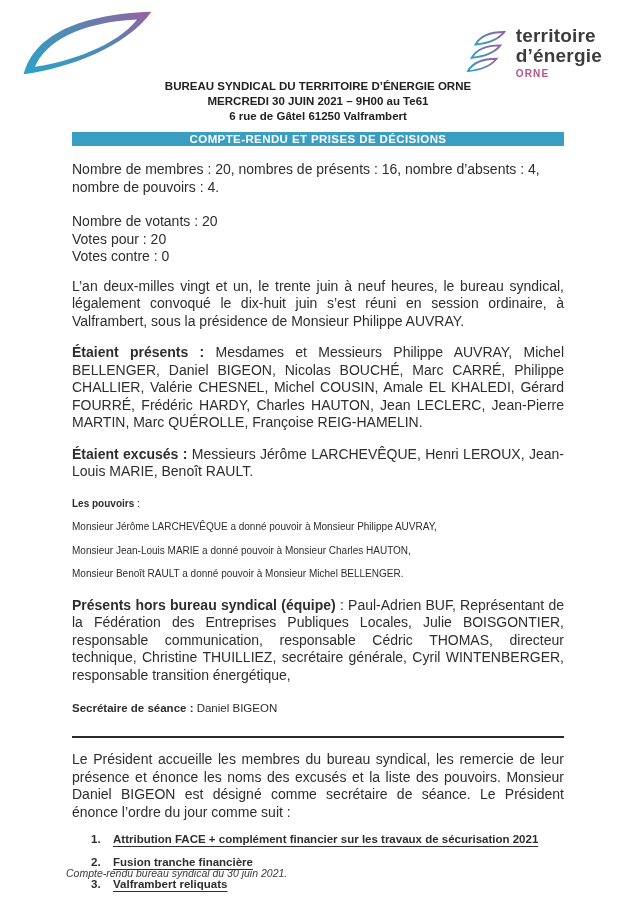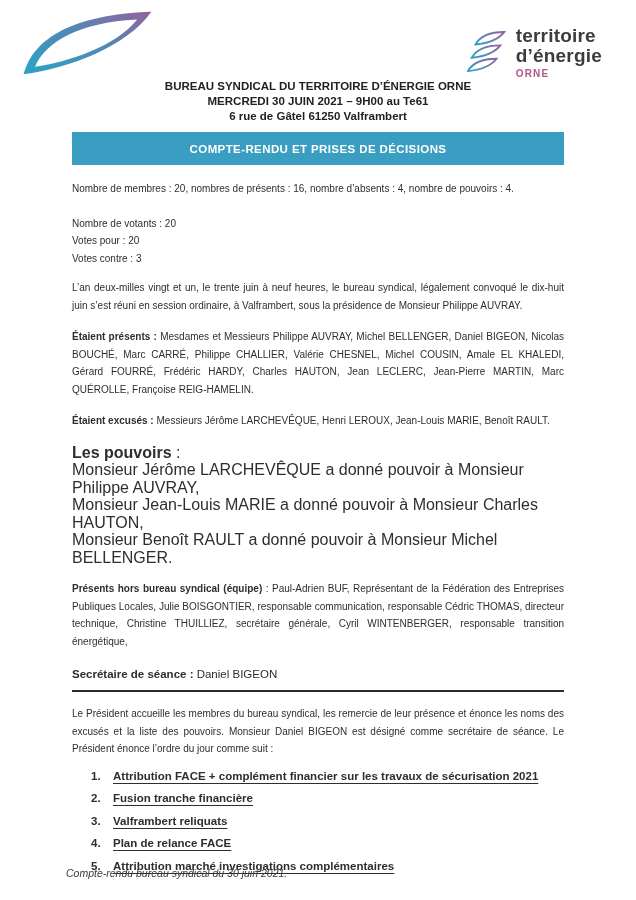--- a/index.html
+++ b/index.html
@@ -20,36 +20,36 @@
   .brand-text { line-height: 1.0; }
   .brand-name { font-size: 19px; font-weight: 600; color: #3c3c3c; letter-spacing: 0.2px; line-height: 20px; }
   .brand-region { font-size: 10px; font-weight: 700; letter-spacing: 1.2px; color: #b2568a; margin-top: 3px; }
 
   
   .title-block { padding-top: 79px; text-align: center; }
   .title-line { font-size: 11.5px; font-weight: 700; color: #222; line-height: 15px; }
 
   
   .banner {
-    margin-top: 8px; height: 33px;
+    margin-top: 8px; height: 14px;
     background: #3a9dc2;
     color: #ffffff; font-size: 11.5px; font-weight: 700; letter-spacing: 0.4px;
     display: flex; align-items: center; justify-content: center;
   }
 
   
-  p, .vote-line { font-size: 10px; line-height: 17.5px; }
+  p, .vote-line { font-size: 14px; line-height: 17.5px; }
   .para { text-align: justify; }
   .summary { margin-top: 15px; }
   .votes { margin-top: 17px; }
   .session { margin-top: 12px; }
   .sect { margin-top: 14px; }
   .label-u { font-weight: 700; text-underline-offset: 2px; }
-  .pouvoir-line { font-size: 16px; line-height: 17.5px; }
-  .secretaire-row { margin-top: 14px; padding-bottom: 8px; border-bottom: 2px solid #2b2b2b; }
+  .pouvoir-line { font-size: 10px; line-height: 17.5px; margin-top: 6px; }
+  .secretaire-row { margin-top: 14px; padding-bottom: 20px; border-bottom: 2px solid #2b2b2b; }
 
   
   .intro { margin-top: 13px; }
   ol.agenda { margin-top: 11px; padding-left: 41px; list-style: none; counter-reset: ag; }
   ol.agenda li {
     counter-increment: ag;
     position: relative;
     font-size: 11.5px; font-weight: 700; line-height: 15px;
     margin-bottom: 7.5px;
   }
@@ -107,21 +107,21 @@
     <div class="title-line">6 rue de Gâtel 61250 Valframbert</div>
   </div>
 
   <div class="banner">COMPTE-RENDU ET PRISES DE DÉCISIONS</div>
 
   <p class="summary">Nombre de membres : 20, nombres de présents : 16, nombre d’absents : 4, nombre de pouvoirs : 4.</p>
 
   <div class="votes">
     <div class="vote-line">Nombre de votants : 20</div>
     <div class="vote-line">Votes pour : 20</div>
-    <div class="vote-line">Votes contre : 3</div>
+    <div class="vote-line">Votes contre : 0</div>
   </div>
 
   <p class="session para">L’an deux-milles vingt et un, le trente juin à neuf heures, le bureau syndical, légalement convoqué le dix-huit juin s’est réuni en session ordinaire, à Valframbert, sous la présidence de Monsieur Philippe AUVRAY.</p>
 
   <p class="sect para"><span class="label-u">Étaient présents :</span><span> Mesdames et Messieurs Philippe AUVRAY, Michel BELLENGER, Daniel BIGEON, Nicolas BOUCHÉ, Marc CARRÉ, Philippe CHALLIER, Valérie CHESNEL, Michel COUSIN, Amale EL KHALEDI, Gérard FOURRÉ, Frédéric HARDY, Charles HAUTON, Jean LECLERC, Jean-Pierre MARTIN, Marc QUÉROLLE, Françoise REIG-HAMELIN.</span></p>
 
   <p class="sect para"><span class="label-u">Étaient excusés :</span><span> Messieurs Jérôme LARCHEVÊQUE, Henri LEROUX, Jean-Louis MARIE, Benoît RAULT.</span></p>
 
   <div class="sect">
     <div class="pouvoir-line"><span class="label-u">Les pouvoirs</span><span> :</span></div>

